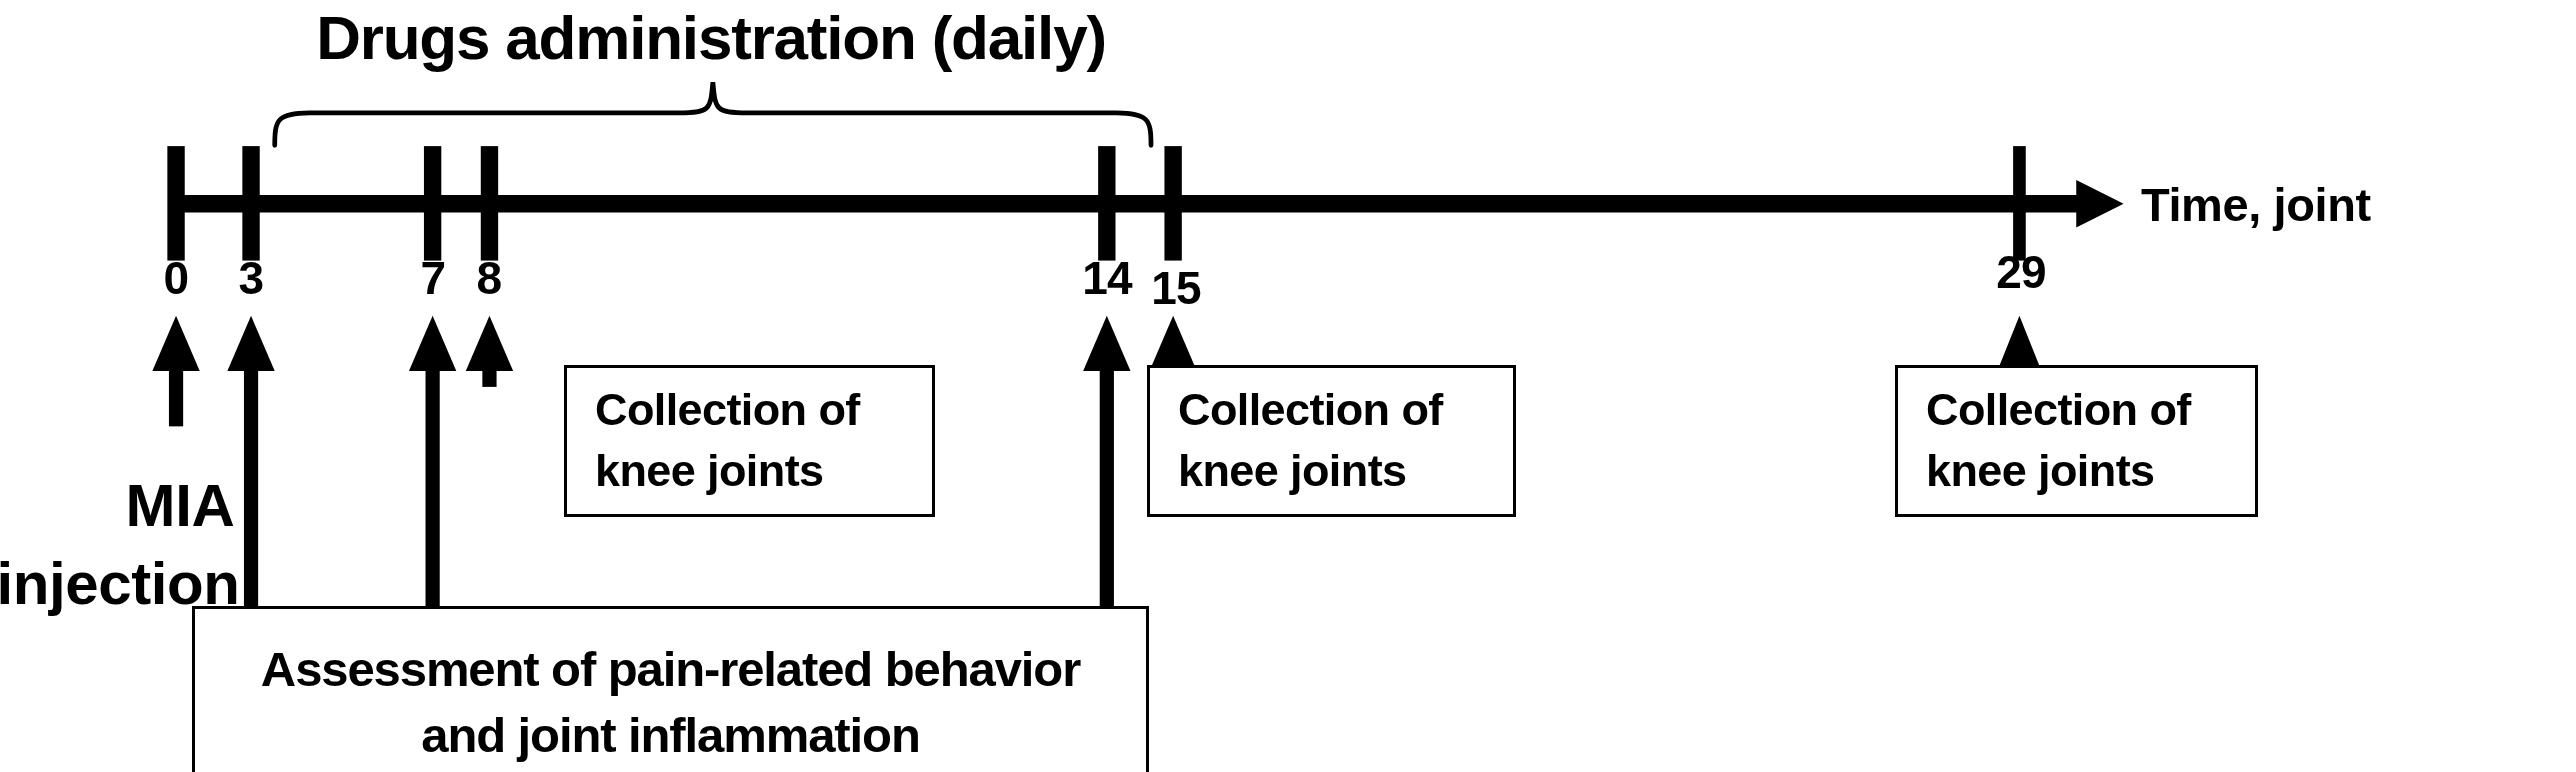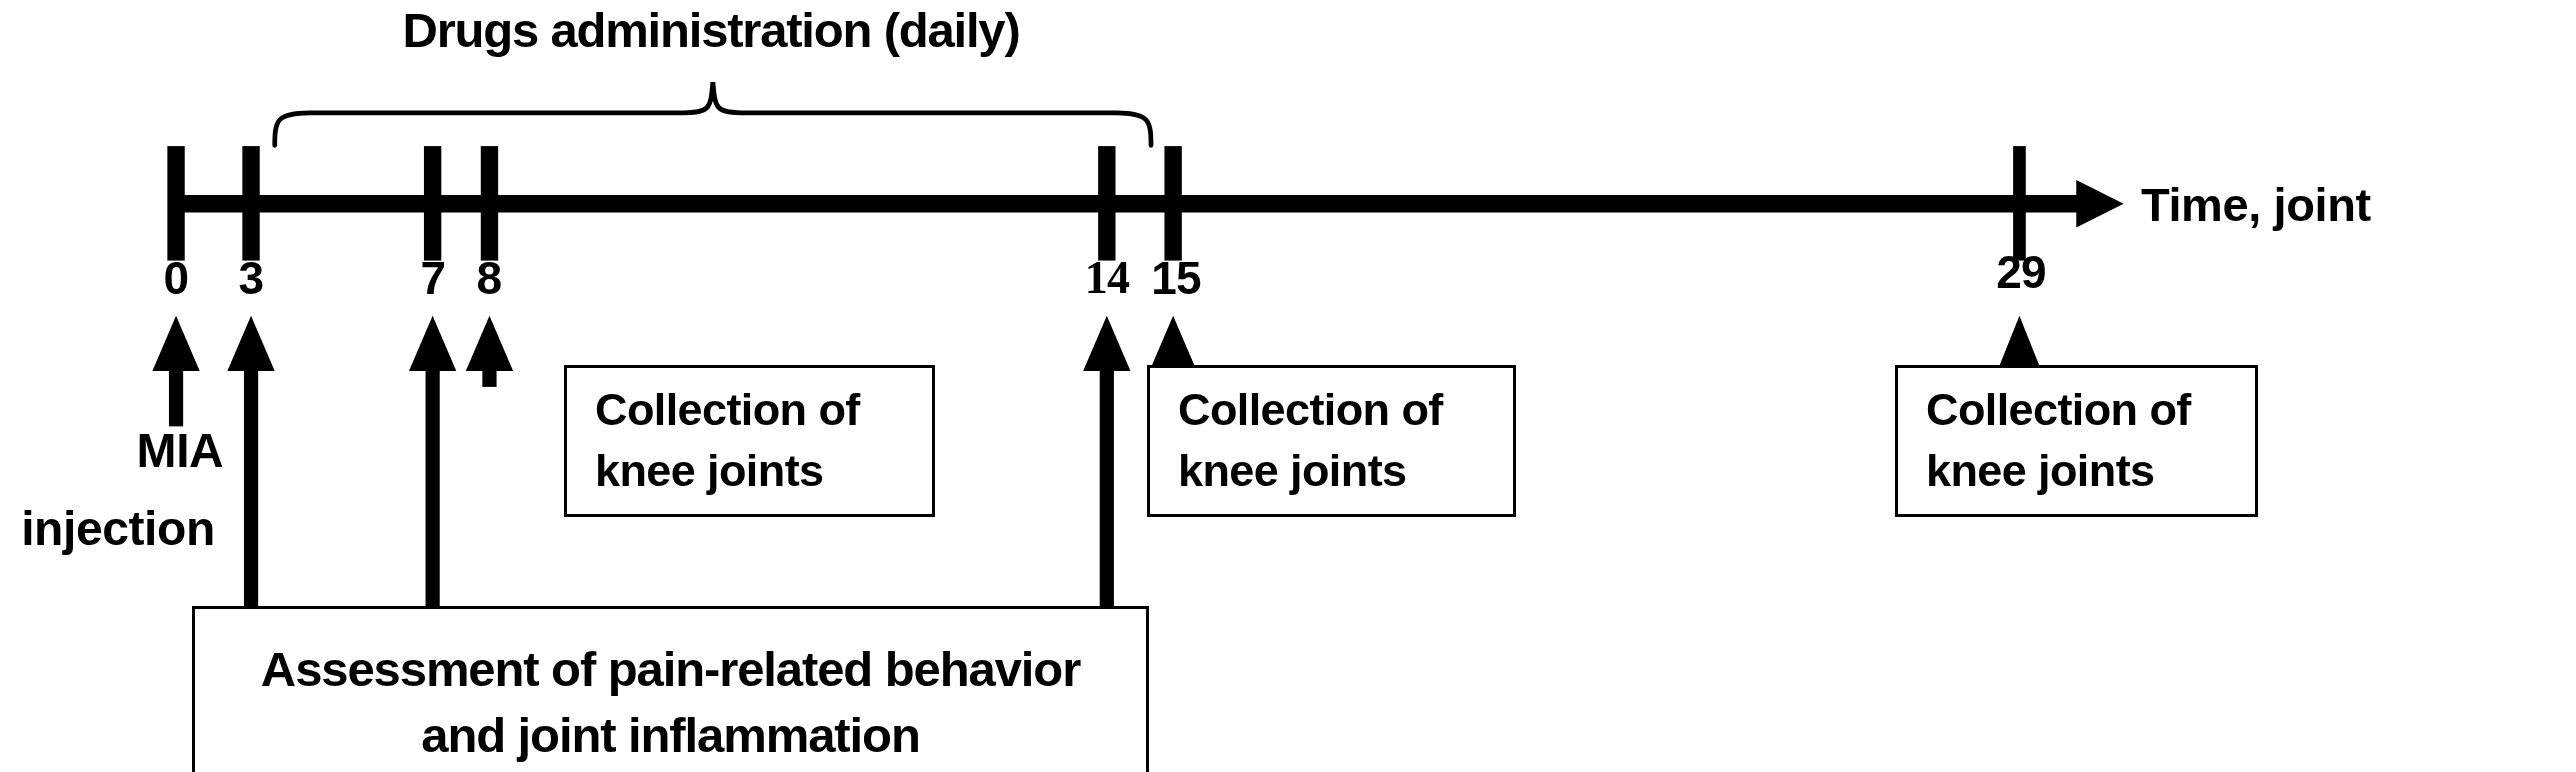--- a/index.html
+++ b/index.html
@@ -33,30 +33,31 @@
     font-size: 46px;
     text-align: center;
     transform: translateX(-50%);
     letter-spacing: -0.8px;
   }
   .axis-title {
     font-size: 47px;
     letter-spacing: -0.4px;
   }
   .brace-title {
-    font-size: 49px;
+    font-size: 62px;
     text-align: center;
     transform: translateX(-50%);
     letter-spacing: -1.2px;
   }
   .side-note {
-    font-size: 48px;
+    font-size: 60px;
     text-align: center;
     transform: translateX(-50%);
     letter-spacing: -0.4px;
+    margin-top: 48px;
   }
   .note-box {
     position: absolute;
     border: 3.2px solid #000000;
     background: #ffffff;
     box-sizing: border-box;
     display: flex;
     flex-direction: column;
     align-items: flex-start;
     justify-content: center;
@@ -146,22 +147,22 @@
         <rect x="2550" y="450" width="16" height="40" fill="#000000"></rect>
         <polygon points="2558,400 2586,470 2530,470" fill="#000000"></polygon>
       </g>
     </g>
   </svg>
 
   <div class="lbl tick-label" style="left:176px; top:254px;">0</div>
   <div class="lbl tick-label" style="left:251px; top:254px;">3</div>
   <div class="lbl tick-label" style="left:433px; top:254px;">7</div>
   <div class="lbl tick-label" style="left:489px; top:254px;">8</div>
-  <div class="lbl tick-label" style="left:1107px; top:254px;font-family:Liberation Serif, serif;">14</div>
-  <div class="lbl tick-label" style="left:1176px; top:254px;">15</div>
+  <div class="lbl tick-label" style="left:1107px; top:254px;">14</div>
+  <div class="lbl tick-label" style="left:1176px; top:264px;">15</div>
   <div class="lbl tick-label" style="left:2021px; top:248px;">29</div>
 
   <div class="lbl axis-title" style="left:2141px; top:180px;">Time, joint</div>
 
   <div class="lbl brace-title" style="left:711px; top:4.7px;">Drugs administration (daily)</div>
 
   <div class="lbl side-note" style="left:180px; top:426px;">MIA</div>
   <div class="lbl side-note" style="left:118px; top:504px;">injection</div>
 
   <div class="note-box" style="left:564px; top:365px; width:371px; height:152px;">

